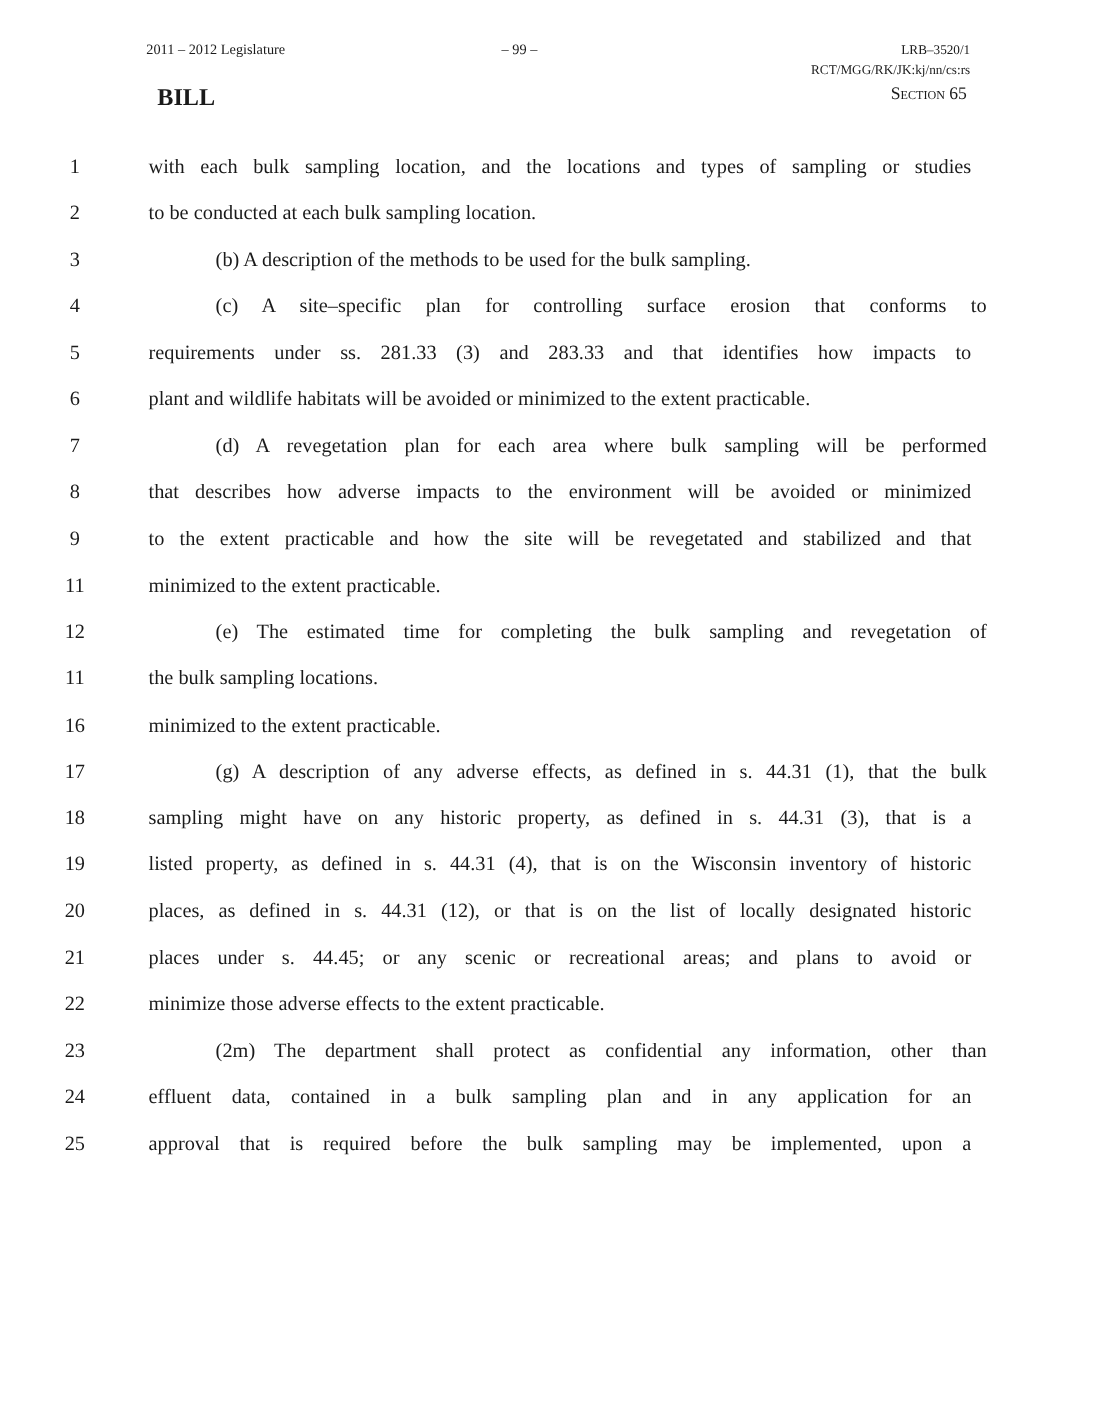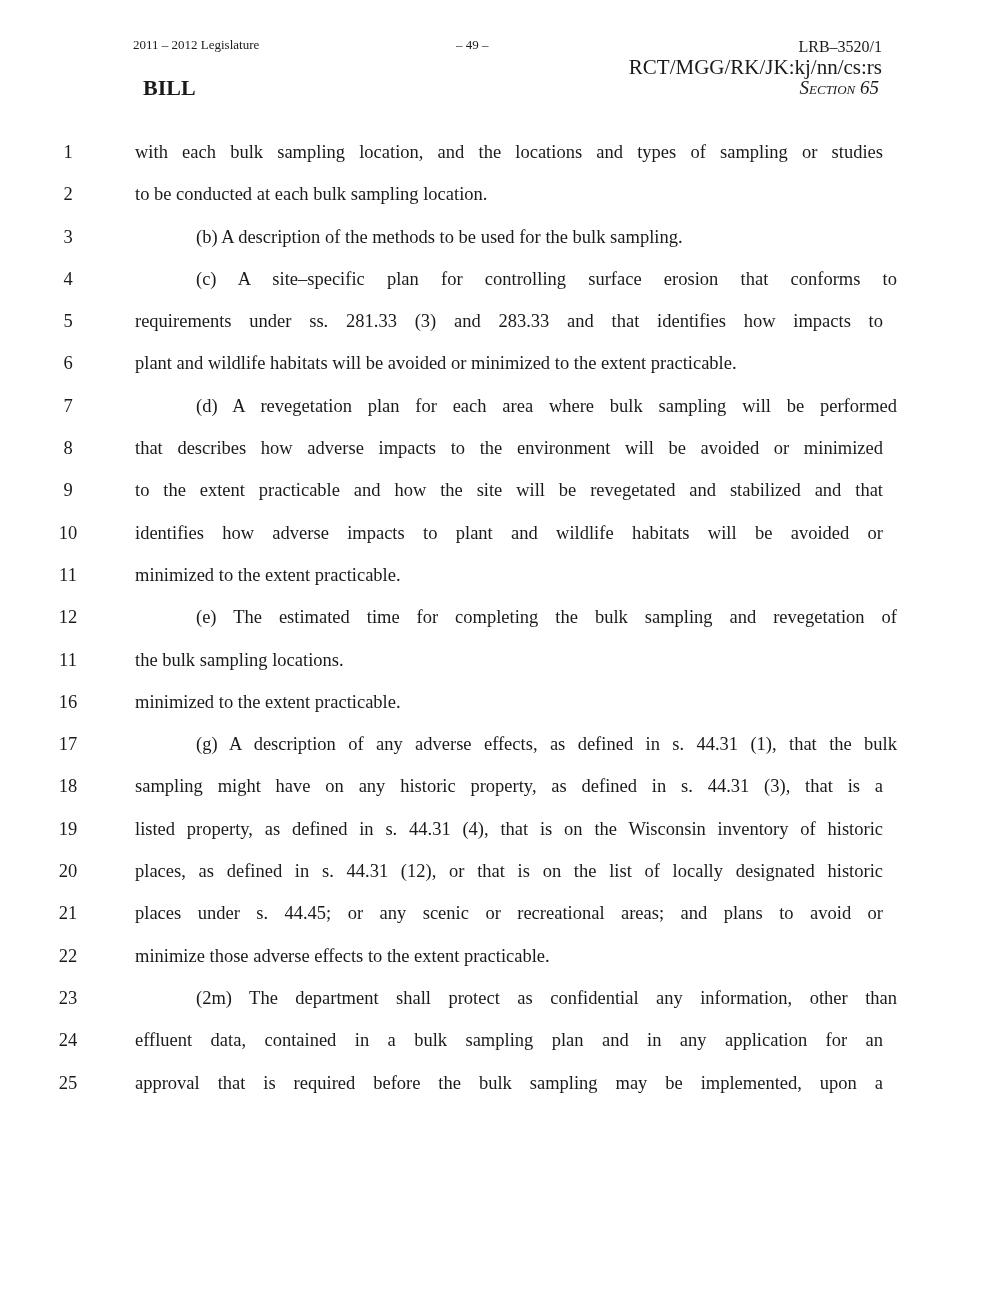--- a/index.html
+++ b/index.html
@@ -1,39 +1,39 @@
 <!DOCTYPE html>
 <html><head>
 <meta charset="utf-8">
 <style>
   html, body { margin: 0; padding: 0; background: #ffffff; }
   body { width: 1000px; height: 1294px; position: relative; overflow: hidden;
          font-family: "Liberation Serif", "DejaVu Serif", serif; color: #1a1a1a; }
   .hdr { position: absolute; font-size: 13px; line-height: 1; white-space: nowrap; }
   .hdr-left { left: 133px; top: 38px; }
   .hdr-center { left: 456px; top: 38px; }
-  .hdr-right1 { right: 118px; top: 39px; font-size: 16px; }
-  .hdr-right2 { right: 118px; top: 57px; font-size: 21px; }
+  .hdr-right1 { right: 118px; top: 39px; font-size: 12px; }
+  .hdr-right2 { right: 118px; top: 57px; font-size: 12px; }
   .hdr-bill { left: 143px; top: 77px; font-weight: bold; font-size: 22px; }
-  .hdr-section { right: 121px; top: 78px; font-variant: small-caps; font-size: 19px; font-style: italic; }
+  .hdr-section { right: 121px; top: 78px; font-variant: small-caps; font-size: 16px; }
   .body-lines { position: absolute; left: 0; top: 139px; width: 1000px; }
   .line { position: relative; height: 42.3px; }
   .ln { position: absolute; left: 48px; width: 40px; text-align: center; top: 0; font-size: 18.5px; line-height: 26px; }
   .txt { position: absolute; left: 135px; width: 748px; top: 0; font-size: 18.5px; line-height: 26px;
          text-align: justify; text-align-last: justify; white-space: nowrap; }
   .txt.indent { left: 196px; width: 701px; }
   .txt.last { text-align-last: left; }
   .bold-lead { font-weight: normal; }
 </style>
 </head>
 <body>
 
 <div>
   <div class="hdr hdr-left">2011 – 2012 Legislature</div>
-  <div class="hdr hdr-center">– 49 –</div>
+  <div class="hdr hdr-center">– 99 –</div>
   <div class="hdr hdr-right1">LRB–3520/1</div>
   <div class="hdr hdr-right2">RCT/MGG/RK/JK:kj/nn/cs:rs</div>
   <div class="hdr hdr-bill">BILL</div>
   <div class="hdr hdr-section">Section 65</div>
 </div>
 
 <div class="body-lines">
   <div class="line">
       <span class="ln">1</span>
       <span class="txt">with each bulk sampling location, and the locations and types of sampling or studies</span>
@@ -62,24 +62,20 @@
       <span class="ln">7</span>
       <span class="txt indent">(d)  A revegetation plan for each area where bulk sampling will be performed</span>
     </div>
   <div class="line">
       <span class="ln">8</span>
       <span class="txt">that describes how adverse impacts to the environment will be avoided or minimized</span>
     </div>
   <div class="line">
       <span class="ln">9</span>
       <span class="txt">to the extent practicable and how the site will be revegetated and stabilized and that</span>
-    </div>
-  <div class="line">
-      <span class="ln">10</span>
-      <span class="txt">identifies how adverse impacts to plant and wildlife habitats will be avoided or</span>
     </div>
   <div class="line">
       <span class="ln">11</span>
       <span class="txt last">minimized to the extent practicable.</span>
     </div>
   <div class="line">
       <span class="ln">12</span>
       <span class="txt indent">(e)  The estimated time for completing the bulk sampling and revegetation of</span>
     </div>
   <div class="line">

